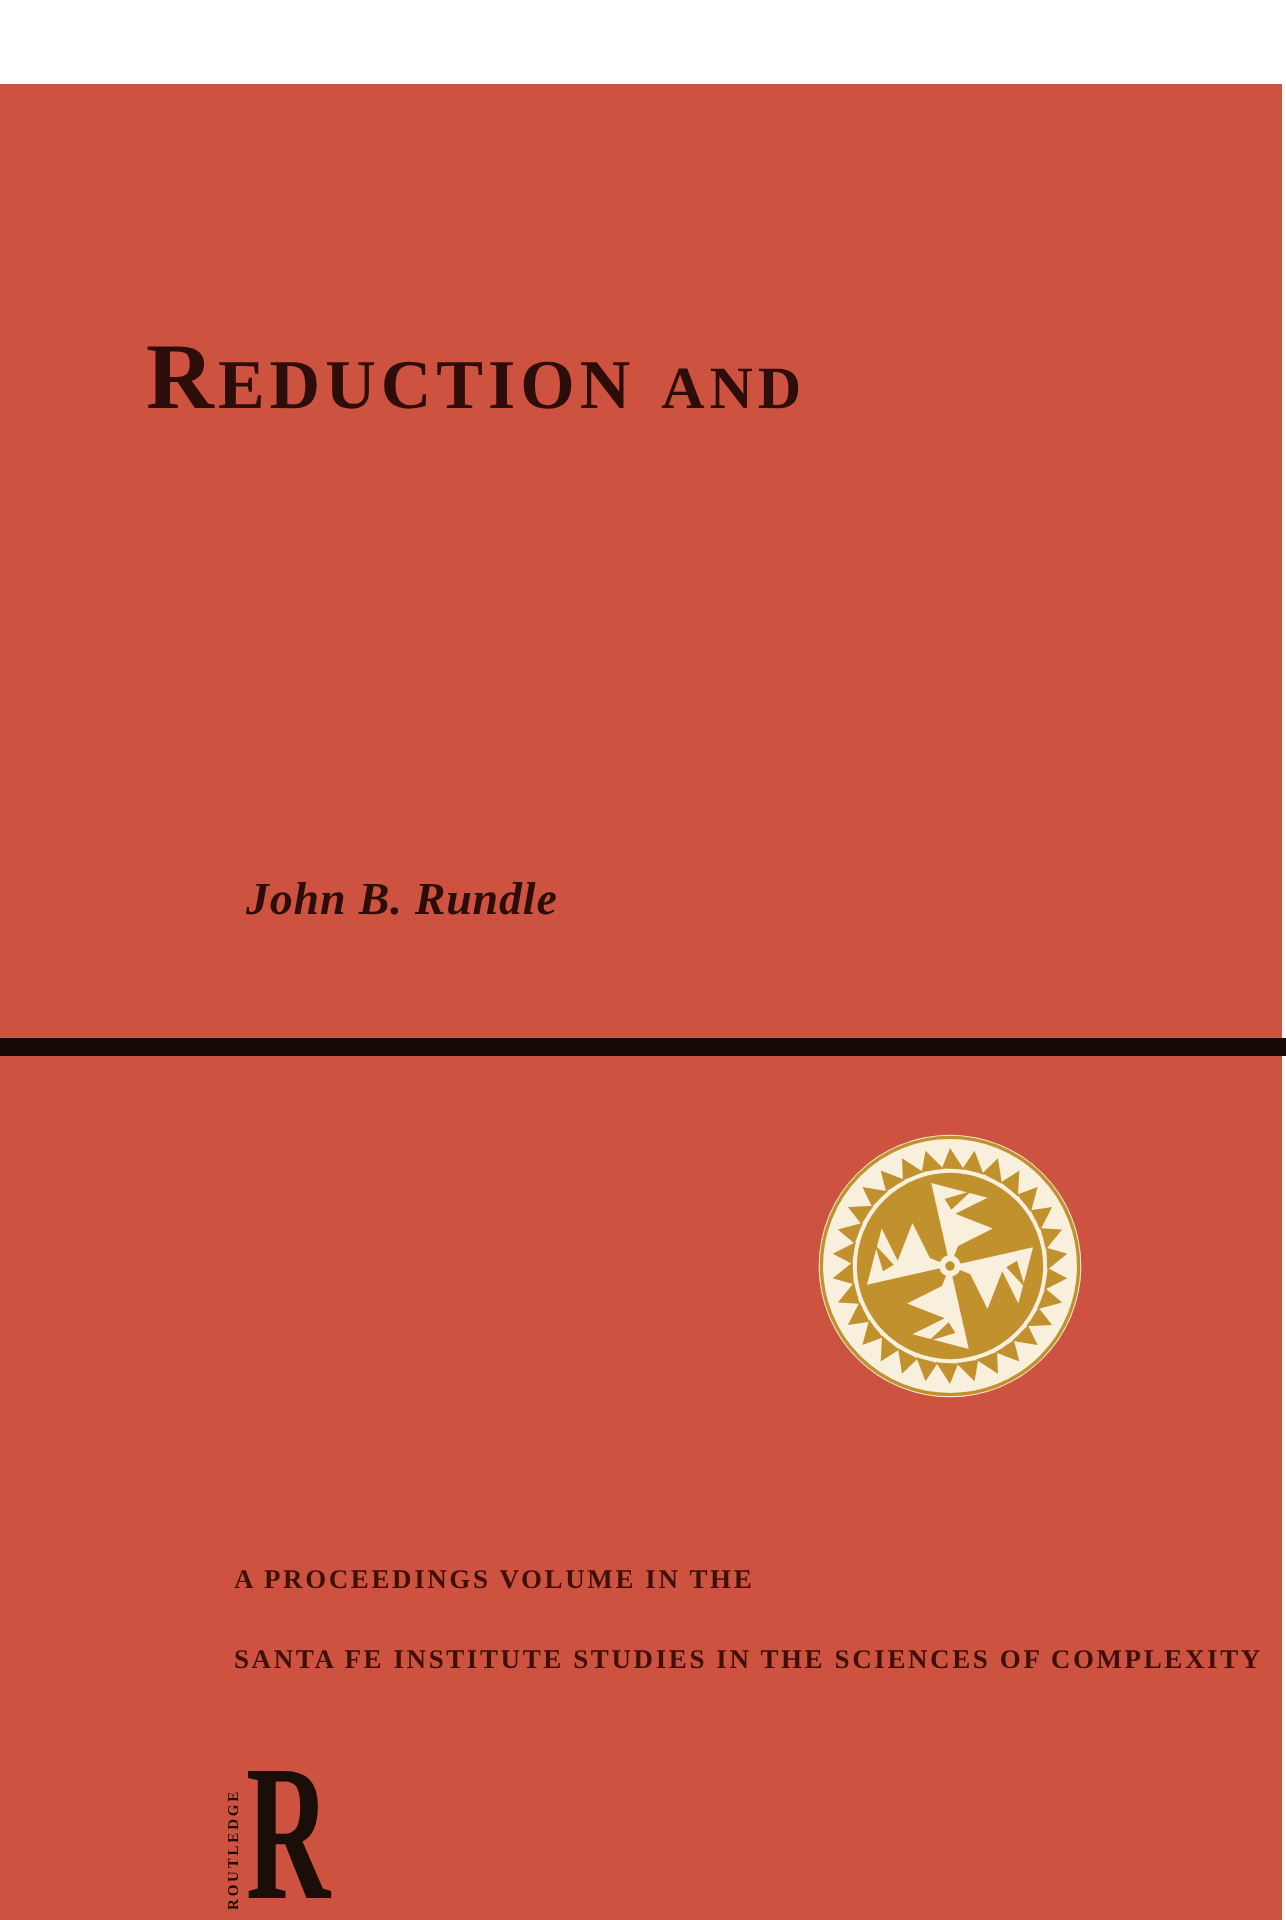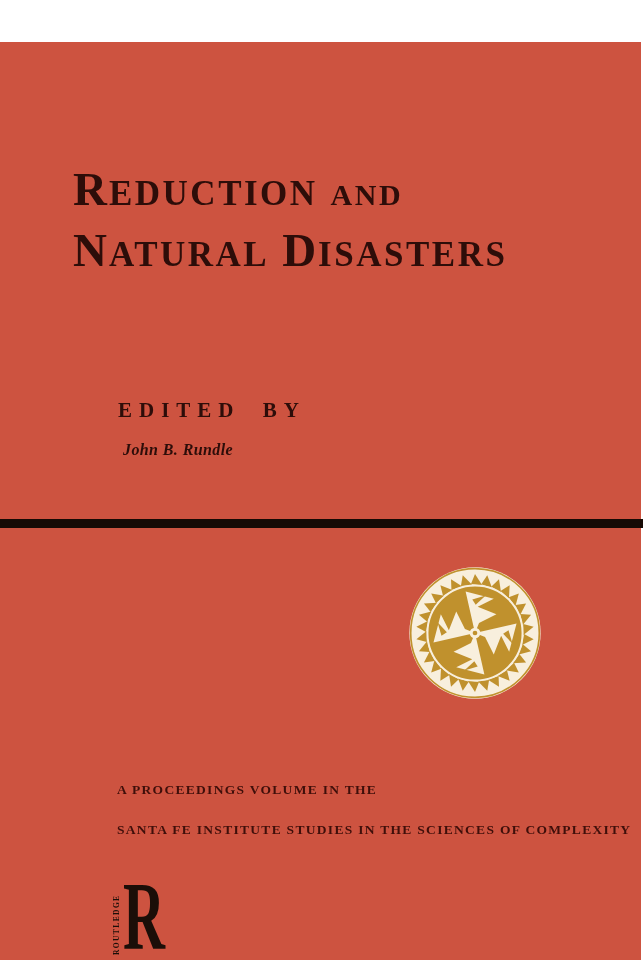--- a/index.html
+++ b/index.html
@@ -29,21 +29,21 @@
   .title .seg-x{font-size:30px;letter-spacing:2.5px;}
   .title .seg-w{display:inline-block;width:13px;}
   
   .edited-by{
     position:absolute;left:118px;top:358px;
     font-size:21px;font-weight:bold;letter-spacing:7px;word-spacing:10px;
     line-height:21px;white-space:nowrap;
   }
   .editors{
     position:absolute;left:123px;top:396px;
-    font-size:16px;font-weight:bold;font-style:italic;
+    font-size:23px;font-weight:bold;font-style:italic;
     line-height:23px;letter-spacing:0.4px;
   }
   
   .rule-bar{
     position:absolute;left:0;top:477px;width:643px;height:9px;
     background:var(--bar);
   }
   
   .sfi-logo{
     position:absolute;left:408px;top:524px;width:134px;height:134px;
@@ -71,24 +71,22 @@
     transform:scaleX(0.6);transform-origin:left top;display:block;
   }
 </style>
 </head>
 <body>
 
 <div class="cover">
 
   <div class="title">
     <div class="title-line"><span class="seg-b">R</span><span class="seg-m">EDUCTION</span><span class="seg-w"> </span><span class="seg-x">AND</span></div>
-    <div class="title-line"><span class="seg-b">N</span><span class="seg-m">ATURAL</span><span class="seg-w"> </span><span class="seg-b">D</span><span class="seg-m">ISASTERS</span></div>
   </div>
 
-  <div class="edited-by">EDITED BY</div>
   <div class="editors">
     <div>John B. Rundle</div>
   </div>
 
   <div class="rule-bar"></div>
 
   <svg class="sfi-logo" viewBox="0 0 200 200" xmlns="http://www.w3.org/2000/svg" aria-hidden="true">
     <defs>
       <path id="tooth" d="M100 12 L111 29 L94 27 Z"></path>
       <g id="blade">

